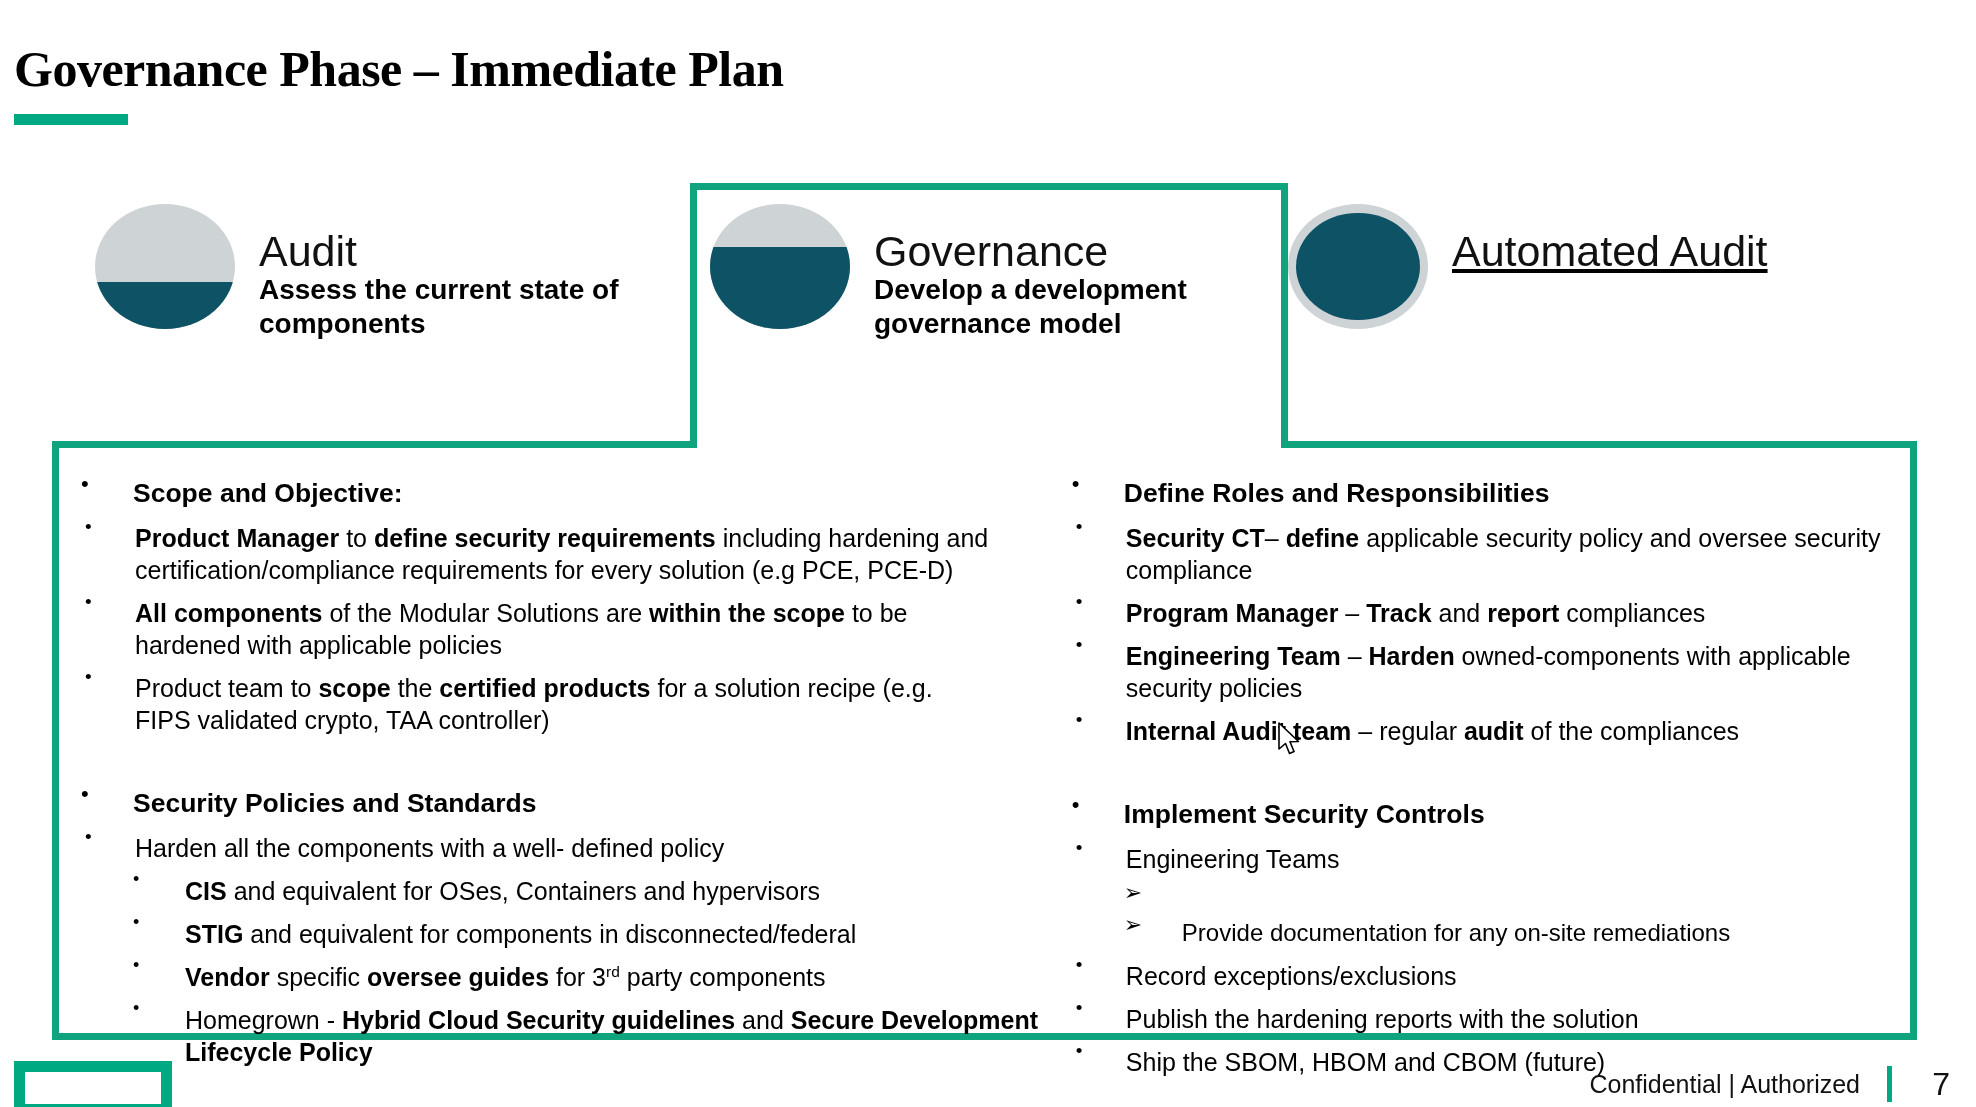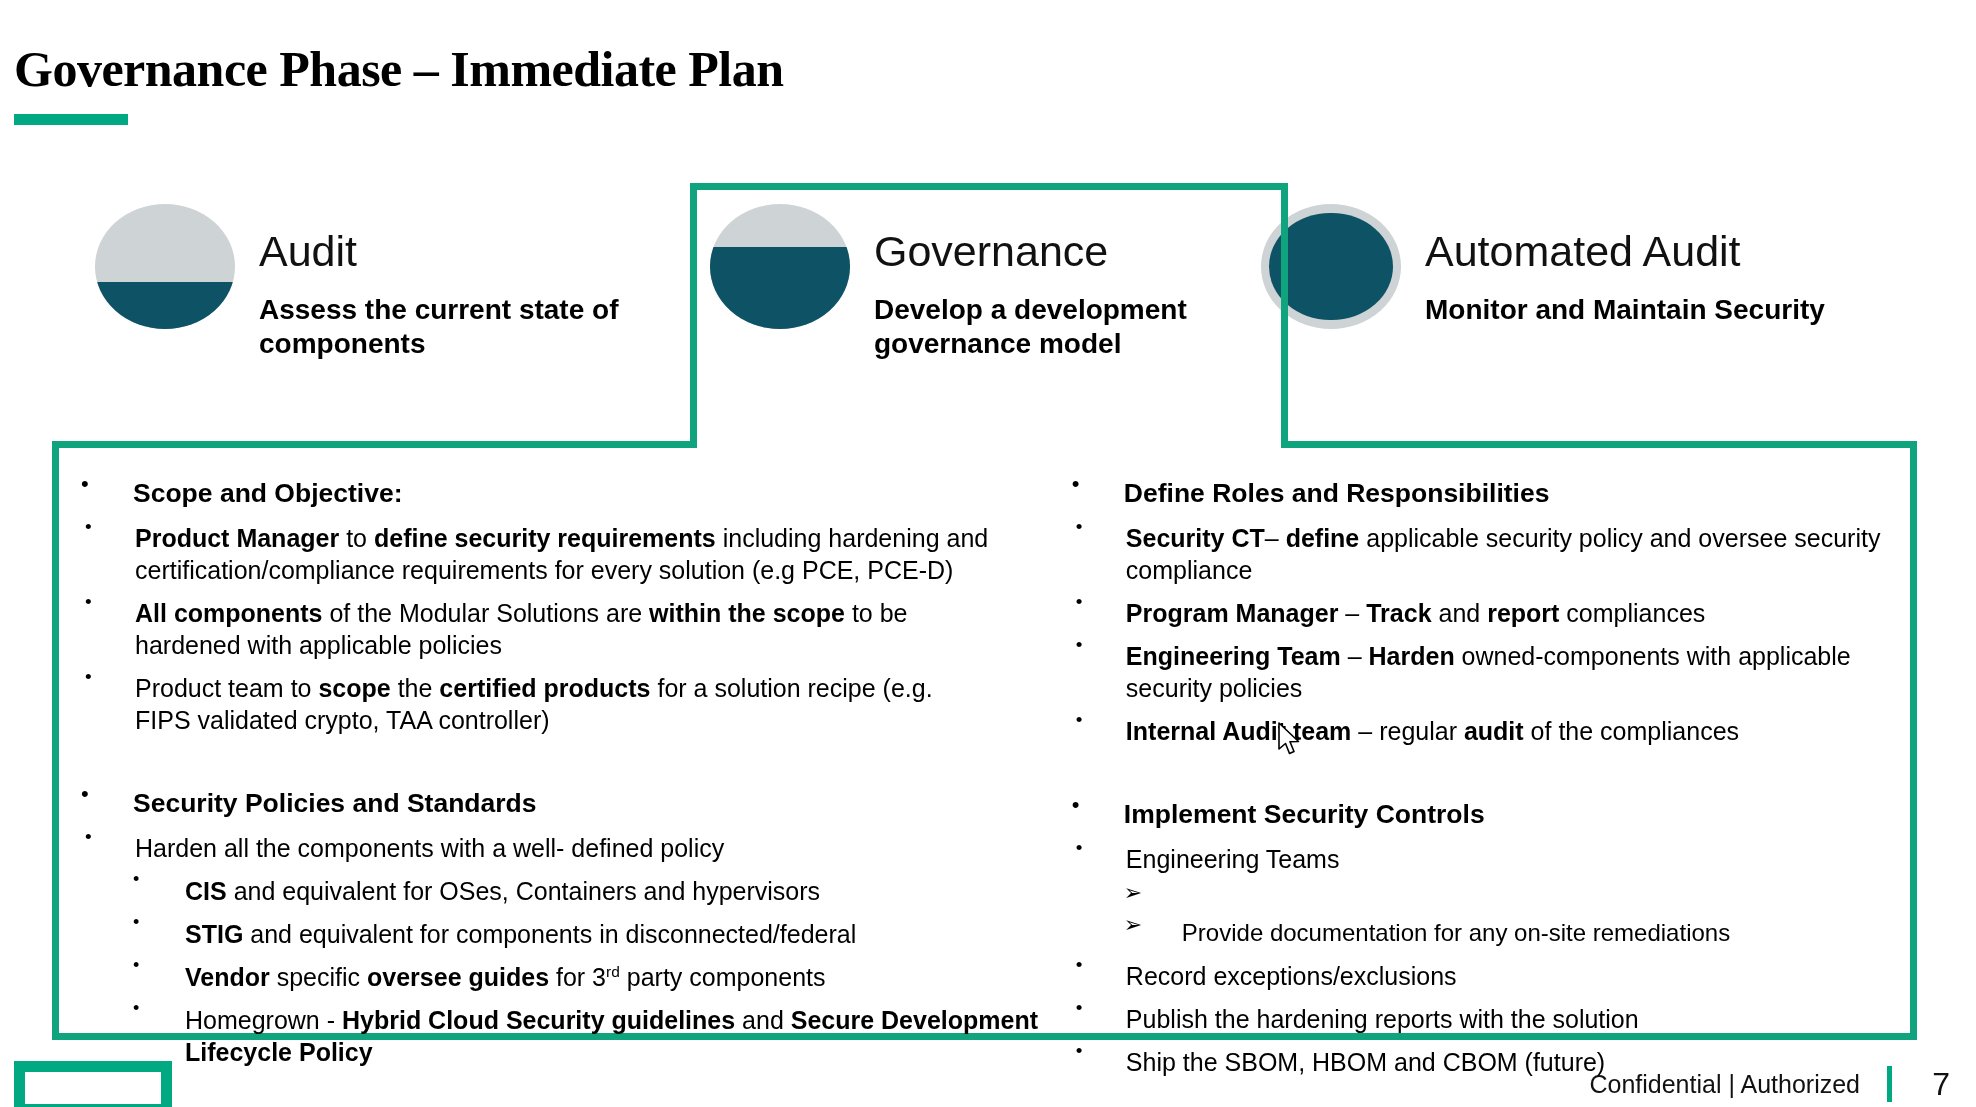--- a/index.html
+++ b/index.html
@@ -46,21 +46,21 @@
     height: 240px;
   }
   .phase {
     position: absolute;
     top: 0;
     display: flex;
     align-items: flex-start;
   }
   .phase-1 { left: 95px; }
   .phase-2 { left: 710px; }
-  .phase-3 { left: 1261px; }
+  .phase-3 { left: 1288px; text-decoration: underline; }
 
   .phase-circle {
     position: relative;
     width: 140px;
     height: 125px;
     border-radius: 50%;
     background: #CED3D6;
     overflow: hidden;
     flex: none;
     margin-top: 4px;
@@ -87,21 +87,20 @@
     padding-top: 30px;
   }
   .phase-name {
     font-size: 43px;
     font-weight: normal;
     line-height: 1.0;
     color: #111111;
     white-space: nowrap;
   }
   .phase-desc {
-    margin-top: 20px;
     font-size: 28px;
     font-weight: bold;
     line-height: 1.23;
     color: #000000;
     max-width: 420px;
   }
 
   
   .governance-frame {
     position: absolute;
@@ -287,21 +286,20 @@
       <div class="phase-desc">Develop a development governance model</div>
     </div>
   </div>
 
   <div class="phase phase-3">
     <div class="phase-circle">
       <div class="fill"></div>
     </div>
     <div class="phase-text">
       <div class="phase-name">Automated Audit</div>
-      <div class="phase-desc">Monitor and Maintain Security</div>
     </div>
   </div>
 
 </div>
 
 <div class="governance-frame"></div>
 <div class="governance-frame-bottom-left"></div>
 <div class="governance-frame-bottom-bar-r"></div>
 
 <div class="content-frame">

